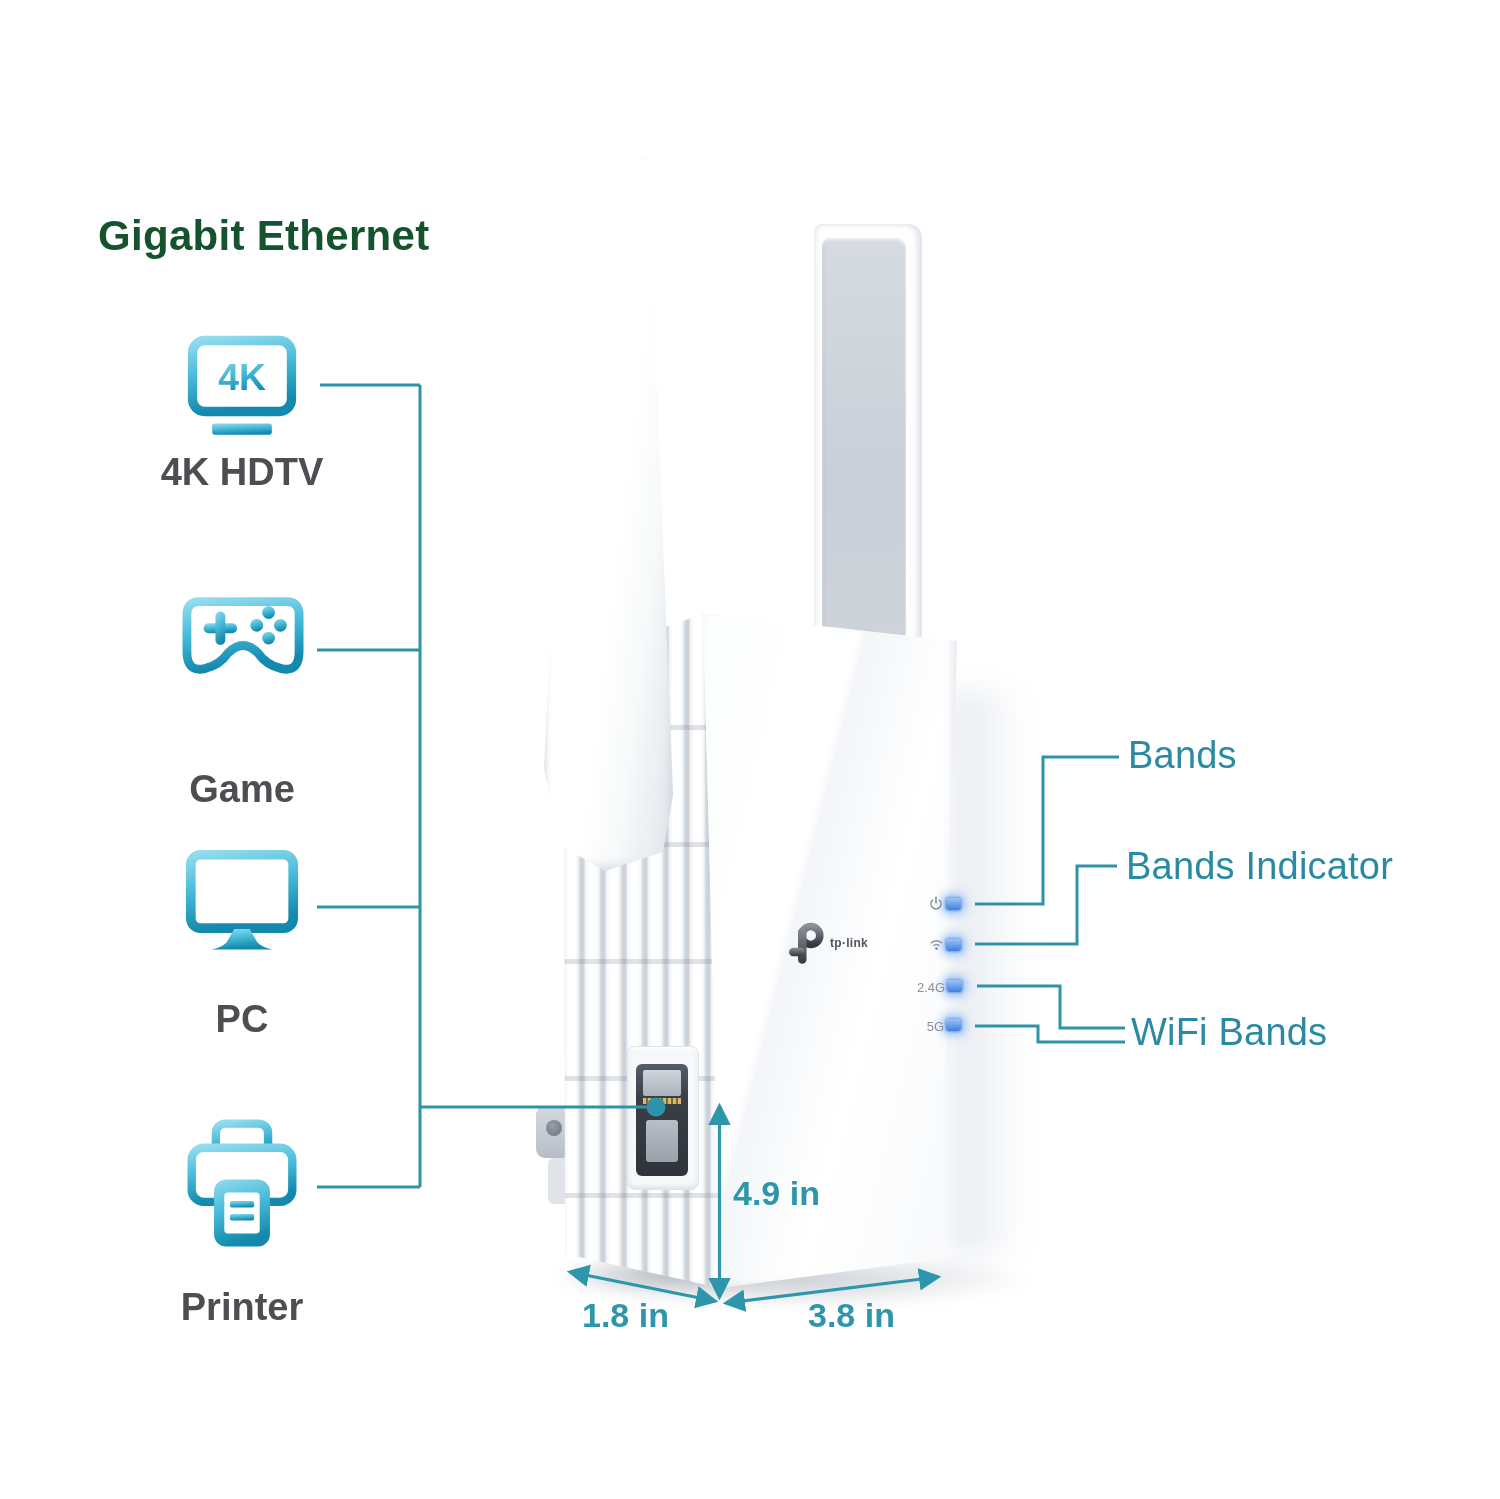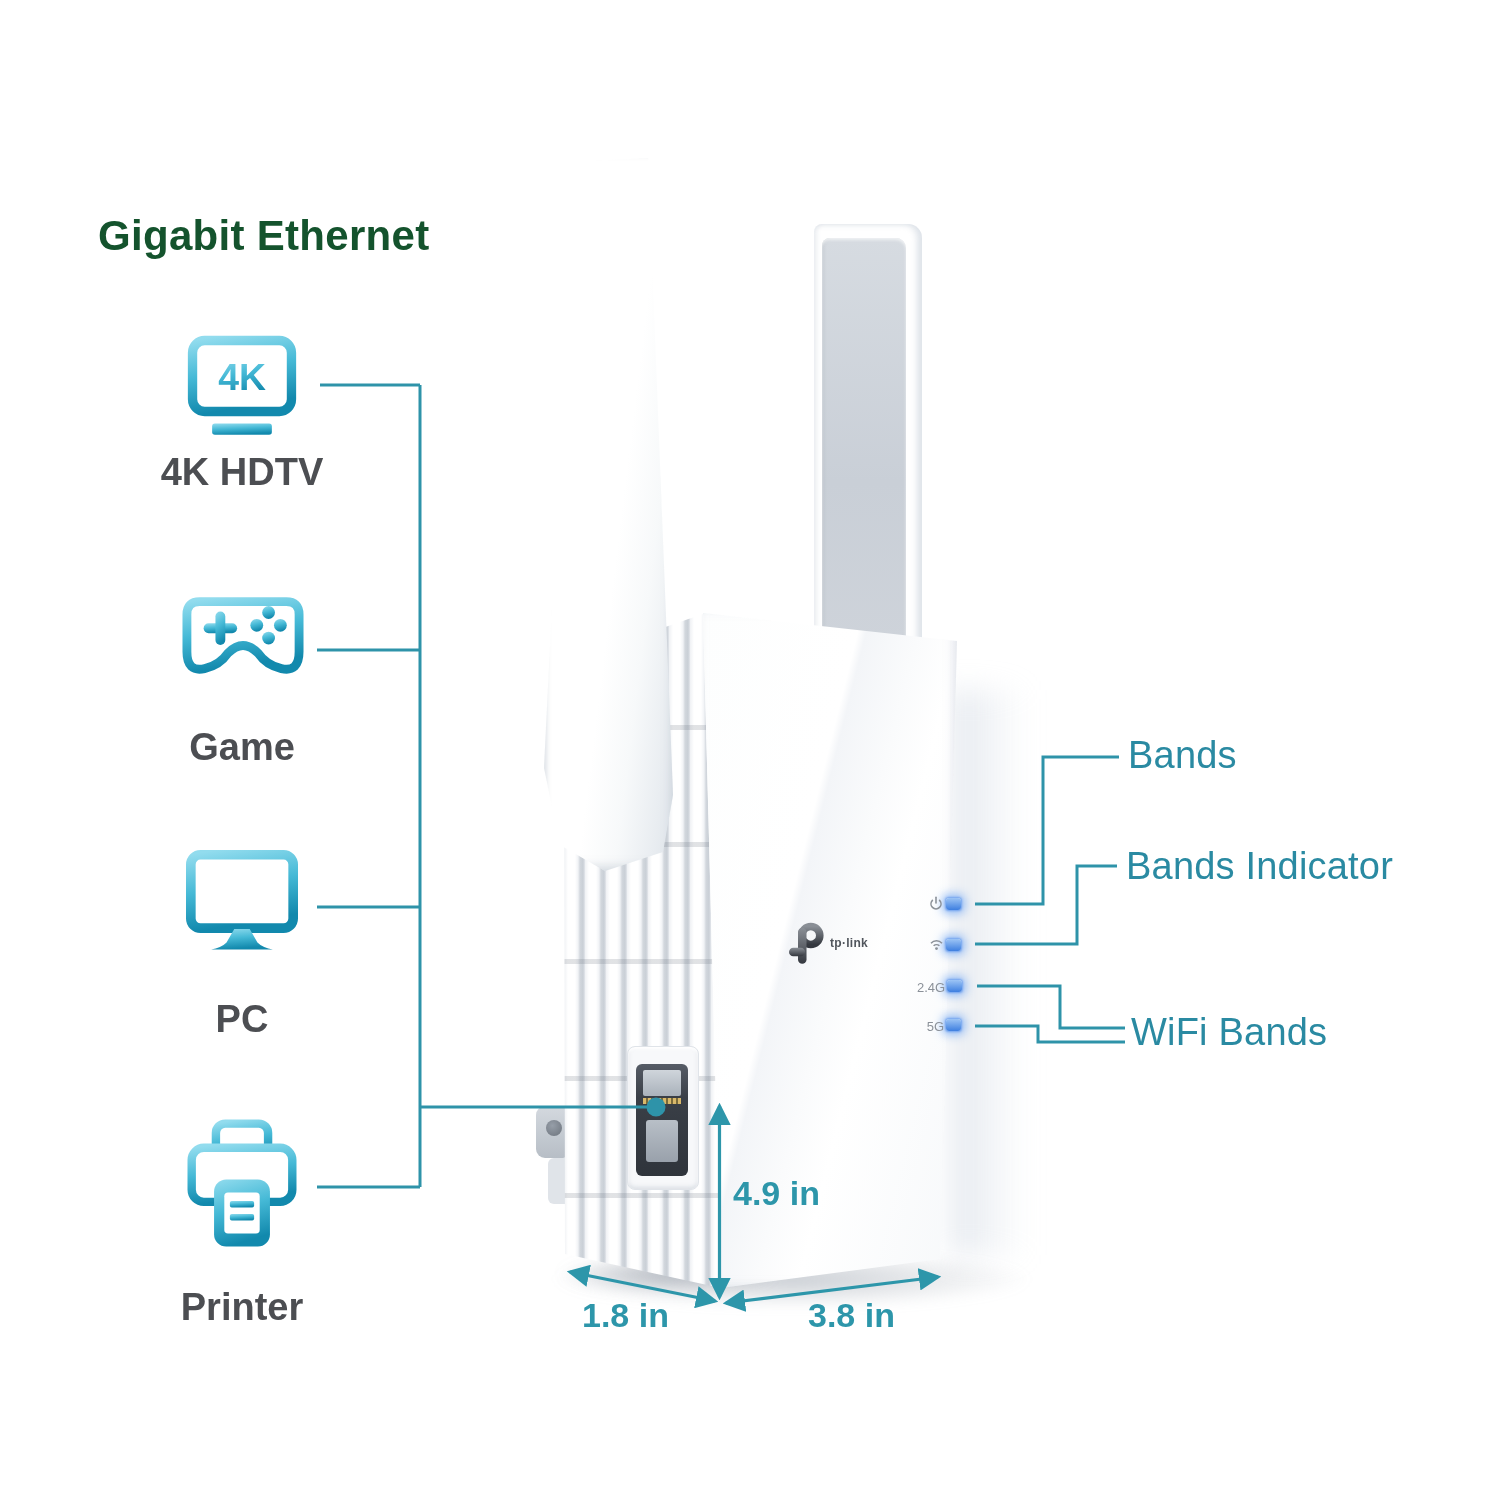--- a/index.html
+++ b/index.html
@@ -184,21 +184,21 @@
     </linearGradient>
       </defs>
     <path d="M18,5 H106 Q119,5 119,18 V56 Q119,77 101,73 Q86,70 77,57 Q62,42 47,57 Q38,70 23,73 Q5,77 5,56 V18 Q5,5 18,5 Z" fill="#fff" stroke="url(#g2)" stroke-width="9" stroke-linejoin="round"></path>
     <rect x="22" y="27" width="34" height="10" rx="5" fill="url(#g2)"></rect>
     <rect x="34" y="15" width="10" height="34" rx="5" fill="url(#g2)"></rect>
     <circle cx="88" cy="16" r="6.5" fill="url(#g2)"></circle>
     <circle cx="76" cy="29" r="6.5" fill="url(#g2)"></circle>
     <circle cx="100" cy="29" r="6.5" fill="url(#g2)"></circle>
     <circle cx="88" cy="42" r="6.5" fill="url(#g2)"></circle>
   </svg>
-  <div class="abs lbl caption" style="left:242px;top:726px;">Game</div>
+  <div class="abs lbl caption" style="left:242px;top:768px;">Game</div>
 
   <svg class="abs dev-icon" style="left:184px;top:848px;" width="116" height="112" viewBox="0 0 120 116">
     <defs>
         <linearGradient id="g3" x1="0" y1="0" x2="0.25" y2="1">
       <stop offset="0" stop-color="#92dcee"></stop>
           <stop offset=".5" stop-color="#45b9d6"></stop>
           <stop offset="1" stop-color="#1289ad"></stop>
     </linearGradient>
       </defs>
     <rect x="7" y="7" width="106" height="76" rx="10" fill="#fff" stroke="url(#g3)" stroke-width="10"></rect>

